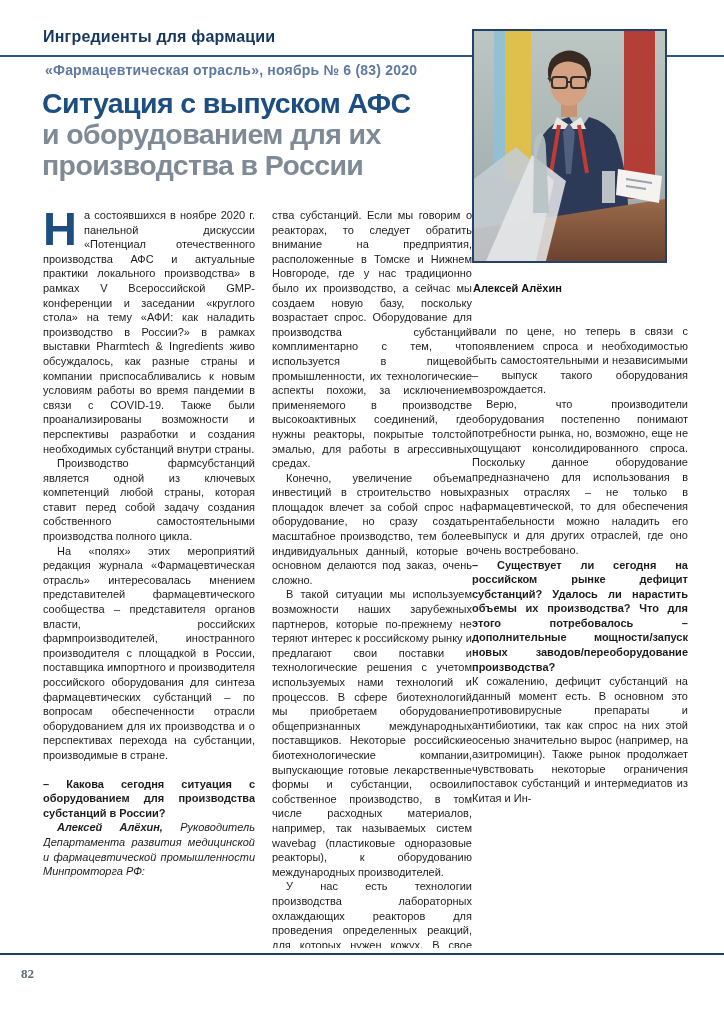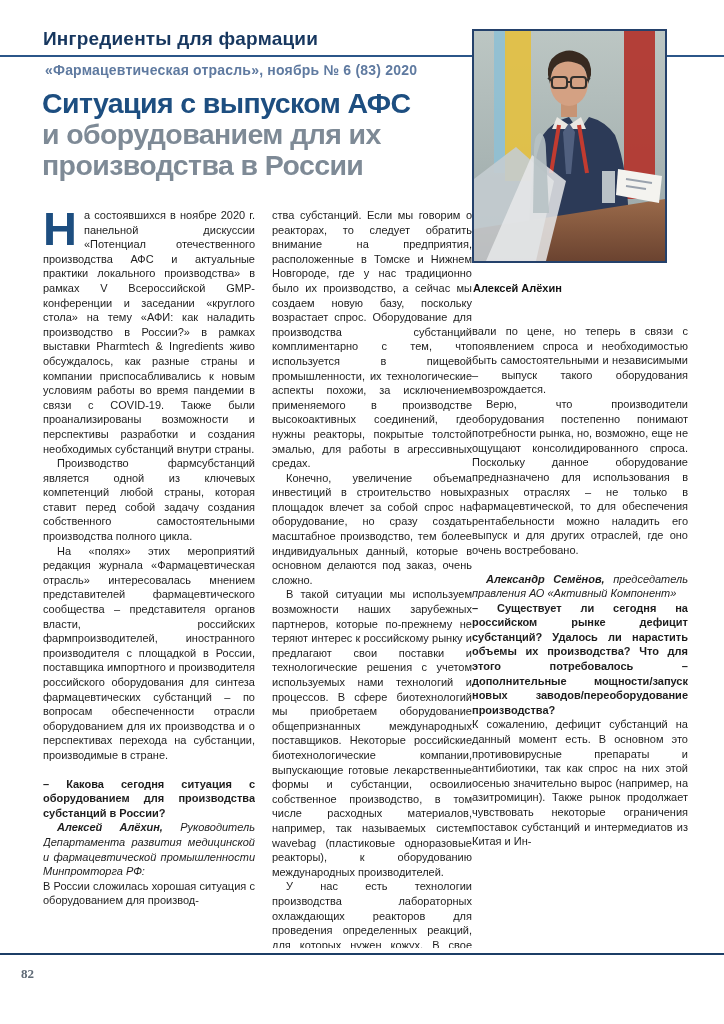--- a/index.html
+++ b/index.html
@@ -3,21 +3,21 @@
 <meta charset="utf-8">
 <style>
   html,body{margin:0;padding:0;background:#e8e8e8;}
   .page{
     position:relative;width:724px;height:1024px;background:#ffffff;
     margin:0 auto;overflow:hidden;
     font-family:"Liberation Sans","DejaVu Sans",sans-serif;
   }
   .section-header{
     position:absolute;left:43px;top:28px;
-    font-size:19px;font-weight:bold;color:#17375f;letter-spacing:0.2px;
+    font-size:16px;font-weight:bold;color:#17375f;letter-spacing:0.2px;
   }
   .rule-top{position:absolute;left:0;top:55px;width:724px;height:2px;background:#2b5689;}
   .issue-line{
     position:absolute;left:45px;top:62px;
     font-size:14px;font-weight:bold;color:#5f7aa0;letter-spacing:0.2px;
   }
   .article-title{
     position:absolute;left:42px;top:88px;width:420px;
     font-size:28.5px;font-weight:bold;line-height:31px;letter-spacing:-0.6px;
   }
@@ -122,35 +122,32 @@
   </div>
   <div class="photo-caption">Алексей Алёхин</div>
 
   <div class="col col-1">
     <p class="ni"><span class="dropcap">Н</span><span>а состоявшихся в ноябре 2020 г. панельной дискуссии «Потенциал отечественного производства АФС и актуальные практики локального производства» в рамках V Всероссийской GMP-конференции и заседании «круглого стола» на тему «АФИ: как наладить производство в России?» в рамках выставки Pharmtech &amp; Ingredients живо обсуждалось, как разные страны и компании приспосабливались к новым условиям работы во время пандемии в связи с COVID-19. Также были проанализированы возможности и перспективы разработки и создания необходимых субстанций внутри страны.</span></p>
     <p>Производство фармсубстанций является одной из ключевых компетенций любой страны, которая ставит перед собой задачу создания собственного самостоятельными производства полного цикла.</p>
     <p>На «полях» этих мероприятий редакция журнала «Фармацевтическая отрасль» интересовалась мнением представителей фармацевтического сообщества – представителя органов власти, российских фармпроизводителей, иностранного производителя с площадкой в России, поставщика импортного и производителя российского оборудования для синтеза фармацевтических субстанций – по вопросам обеспеченности отрасли оборудованием для их производства и о перспективах перехода на субстанции, производимые в стране.</p>
     <p class="q gap">– Какова сегодня ситуация с оборудованием для производства субстанций в России?</p>
     <p><span class="sp-name">Алексей Алёхин,</span>
       <span class="sp-role">Руководитель Департамента развития медицинской и фармацевтической промышленности Минпромторга РФ:</span></p>
-    <p class="ni">В России сложилась хорошая ситуация с оборудованием для производ-</p>
   </div>
 
   <div class="col col-2">
     <p class="ni">ства субстанций. Если мы говорим о реакторах, то следует обратить внимание на предприятия, расположенные в Томске и Нижнем Новгороде, где у нас традиционно было их производство, а сейчас мы создаем новую базу, поскольку возрастает спрос. Оборудование для производства субстанций комплиментарно с тем, что используется в пищевой промышленности, их технологические аспекты похожи, за исключением применяемого в производстве высокоактивных соединений, где нужны реакторы, покрытые толстой эмалью, для работы в агрессивных средах.</p>
     <p>Конечно, увеличение объема инвестиций в строительство новых площадок влечет за собой спрос на оборудование, но сразу создать масштабное производство, тем более индивидуальных данный, которые в основном делаются под заказ, очень сложно.</p>
     <p>В такой ситуации мы используем возможности наших зарубежных партнеров, которые по-прежнему не теряют интерес к российскому рынку и предлагают свои поставки и технологические решения с учетом используемых нами технологий и процессов. В сфере биотехнологий мы приобретаем оборудование общепризнанных международных поставщиков. Некоторые российские биотехнологические компании, выпускающие готовые лекарственные формы и субстанции, освоили собственное производство, в том числе расходных материалов, например, так называемых систем wavebag (пластиковые одноразовые реакторы), к оборудованию международных производителей.</p>
     <p>У нас есть технологии производства лабораторных охлаждающих реакторов для проведения определенных реакций, для которых нужен кожух. В свое время китайские производители значительно демпинго-</p>
   </div>
 
   <div class="col col-3">
     <p class="ni">вали по цене, но теперь в связи с появлением спроса и необходимостью быть самостоятельными и независимыми – выпуск такого оборудования возрождается.</p>
     <p>Верю, что производители оборудования постепенно понимают потребности рынка, но, возможно, еще не ощущают консолидированного спроса. Поскольку данное оборудование предназначено для использования в разных отраслях – не только в фармацевтической, то для обеспечения рентабельности можно наладить его выпуск и для других отраслей, где оно очень востребовано.</p>
-    <p class="gap"><span class="sp-name">Александр Семёнов,</span>
-      <span class="sp-role">председатель правления АО «Активный Компонент»</span></p>
     <p class="q">– Существует ли сегодня на российском рынке дефицит субстанций? Удалось ли нарастить объемы их производства? Что для этого потребовалось – дополнительные мощности/запуск новых заводов/переоборудование производства?</p>
     <p class="ni">К сожалению, дефицит субстанций на данный момент есть. В основном это противовирусные препараты и антибиотики, так как спрос на них этой осенью значительно вырос (например, на азитромицин). Также рынок продолжает чувствовать некоторые ограничения поставок субстанций и интермедиатов из Китая и Ин-</p>
   </div>
 
   <div class="rule-bottom"></div>
   <div class="page-number">82</div>
 
 </div>
 
 </body></html>

